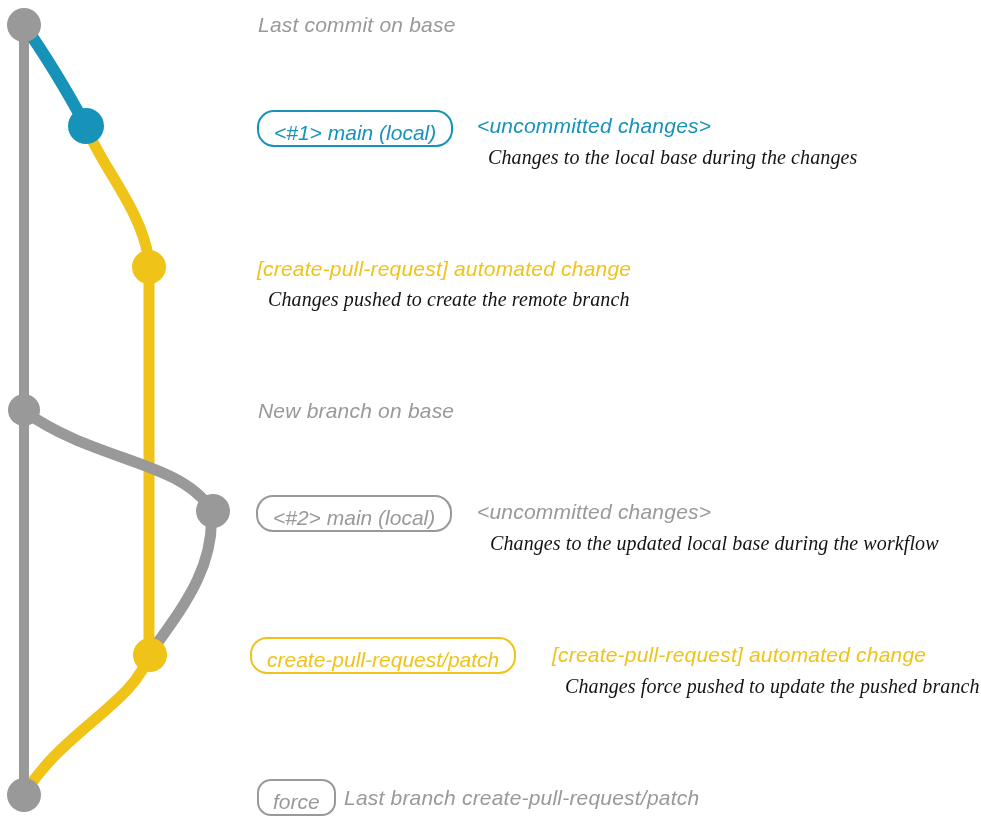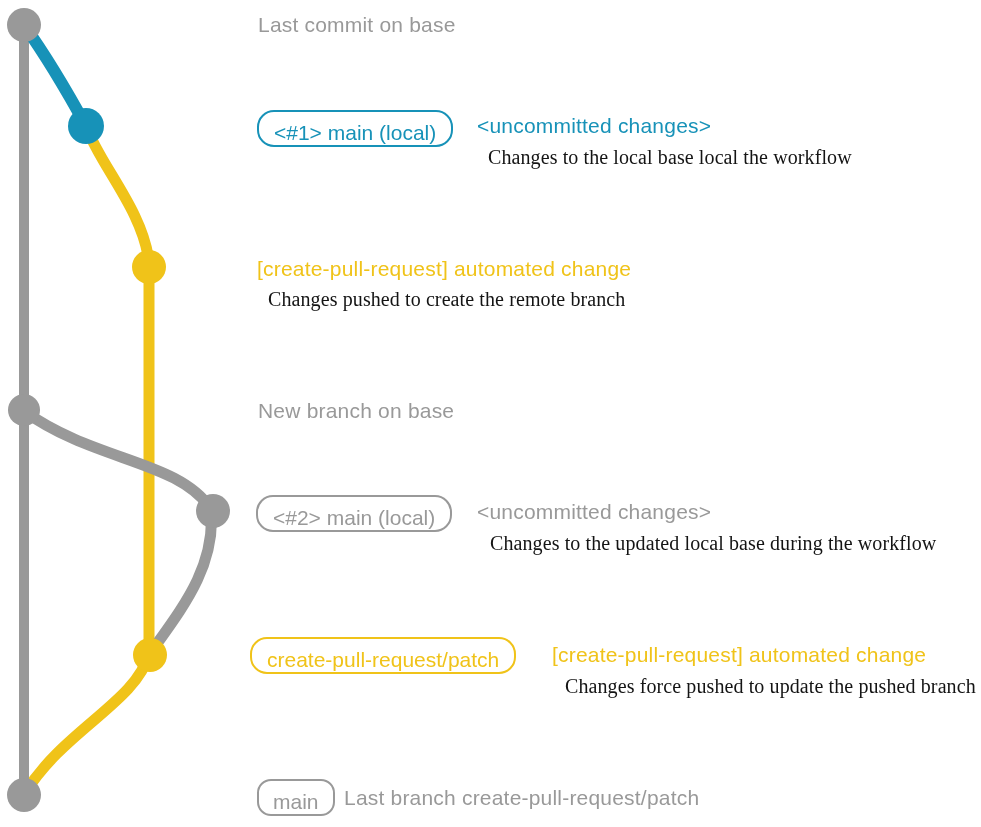--- a/index.html
+++ b/index.html
@@ -3,20 +3,21 @@
 <meta charset="utf-8">
 <style>
   html, body { margin: 0; padding: 0; background: #ffffff; }
   #stage {
     position: relative;
     width: 981px;
     height: 827px;
     background: var(--c-background, #ffffff);
     font-family: "Liberation Sans", sans-serif;
     overflow: hidden;
+    font-style: italic;
   }
   #graph-svg { position: absolute; left: 0; top: 0; }
 
   .abs { position: absolute; white-space: nowrap; }
 
   .sans-label {
     font-size: 21px;
     line-height: 24px;
     letter-spacing: 0.2px;
   }
@@ -71,37 +72,37 @@
     <circle cx="150" cy="655" r="17" fill="#f0c319"></circle>
     <circle cx="24" cy="795" r="17" fill="#999999"></circle>
   </svg>
 
   <div class="abs sans-label gray-text" style="left:258px; top:13px;">Last commit on base</div>
 
   <div class="abs pill pill-blue" style="left:257px; top:110px;">
     <span>&lt;#1&gt; main (local)</span>
   </div>
   <div class="abs sans-label blue-text" style="left:477px; top:114px;">&lt;uncommitted changes&gt;</div>
-  <div class="abs serif-desc" style="left:488px; top:146px;">Changes to the local base local the workflow</div>
+  <div class="abs serif-desc" style="left:488px; top:146px;">Changes to the local base during the changes</div>
 
   <div class="abs sans-label yellow-text" style="left:257px; top:257px;">[create-pull-request] automated change</div>
   <div class="abs serif-desc" style="left:268px; top:288px;">Changes pushed to create the remote branch</div>
 
   <div class="abs sans-label gray-text" style="left:258px; top:399px;">New branch on base</div>
 
   <div class="abs pill pill-gray" style="left:256px; top:495px;">
     <span>&lt;#2&gt; main (local)</span>
   </div>
   <div class="abs sans-label gray-text" style="left:477px; top:500px;">&lt;uncommitted changes&gt;</div>
   <div class="abs serif-desc" style="left:490px; top:532px;">Changes to the updated local base during the workflow</div>
 
   <div class="abs pill pill-yellow" style="left:250px; top:637px;">
     <span>create-pull-request/patch</span>
   </div>
   <div class="abs sans-label yellow-text" style="left:552px; top:643px;">[create-pull-request] automated change</div>
   <div class="abs serif-desc" style="left:565px; top:675px;">Changes force pushed to update the pushed branch</div>
 
   <div class="abs pill pill-gray" style="left:257px; top:779px; padding:0 14px; border-radius:14px;">
-    <span>main</span>
+    <span>force</span>
   </div>
   <div class="abs sans-label gray-text" style="left:344px; top:786px;">Last branch create-pull-request/patch</div>
 
 </div>
 
 </body></html>

